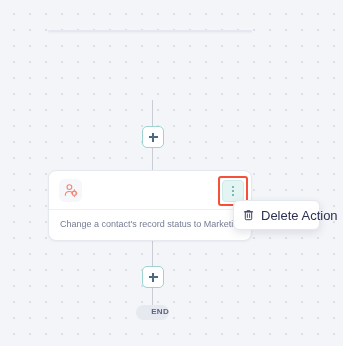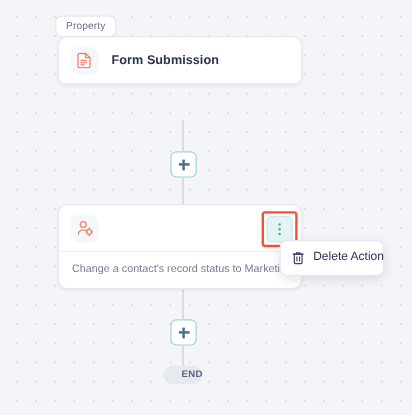--- a/index.html
+++ b/index.html
@@ -159,21 +159,21 @@
     border-radius: 6px;
     box-shadow: 0 3px 9px rgba(30, 40, 80, .12);
     padding: 4px 0;
     z-index: 20;
   }
   .menu-item {
     display: flex;
     align-items: center;
     height: 20px;
     padding: 0 8px;
-    font-size: 10px;
+    font-size: 13px;
     color: #2b3150;
     white-space: nowrap;
   }
   .menu-item .mi-icon {
     width: 12px;
     height: 12px;
     margin-right: 7px;
     flex: 0 0 auto;
     display: flex;
     align-items: center;
@@ -233,33 +233,22 @@
 </head>
 <body>
 
 <div id="canvas">
 
   <div class="conn conn-a"></div>
   <div class="conn conn-b"></div>
   <div class="conn conn-c"></div>
   <div class="conn conn-d"></div>
 
-  <div class="badge-property">Property</div>
 
   <div class="card card-1">
-    <div class="card-head">
-      <span class="node-icon">
-        <svg width="13" height="14" viewBox="0 0 13 14" fill="none">
-          <path d="M2 1.6h5.2L11 5.2v7.2a1 1 0 0 1-1 1H2a1 1 0 0 1-1-1V2.6a1 1 0 0 1 1-1z" stroke="#f1836f" stroke-width="1.1" fill="#ffffff"></path>
-          <path d="M7.2 1.6v3.4H11" stroke="#f1836f" stroke-width="1.1" fill="none"></path>
-          <path d="M3.3 7.3h4.6M3.3 9.2h4.6M3.3 11h3" stroke="#f1836f" stroke-width="1" stroke-linecap="round"></path>
-        </svg>
-      </span>
-      <span class="card-title">Form Submission</span>
-    </div>
   </div>
 
   <div class="plus plus-1"></div>
 
   <div class="card card-2">
     <div class="card-head">
       <span class="node-icon">
         <svg width="14" height="14" viewBox="0 0 14 14" fill="none">
           <circle cx="5.4" cy="4.1" r="2.4" stroke="#f1836f" stroke-width="1.1"></circle>
           <path d="M1.3 12.3c0-2.3 1.8-3.8 4.1-3.8 1 0 1.9.3 2.6.8" stroke="#f1836f" stroke-width="1.1" stroke-linecap="round"></path>

